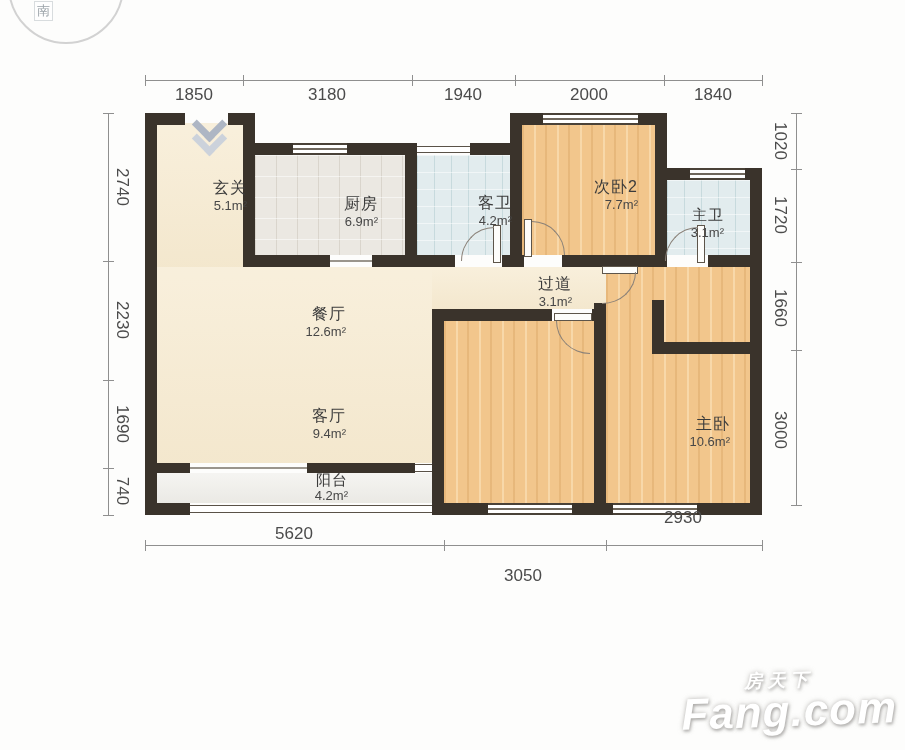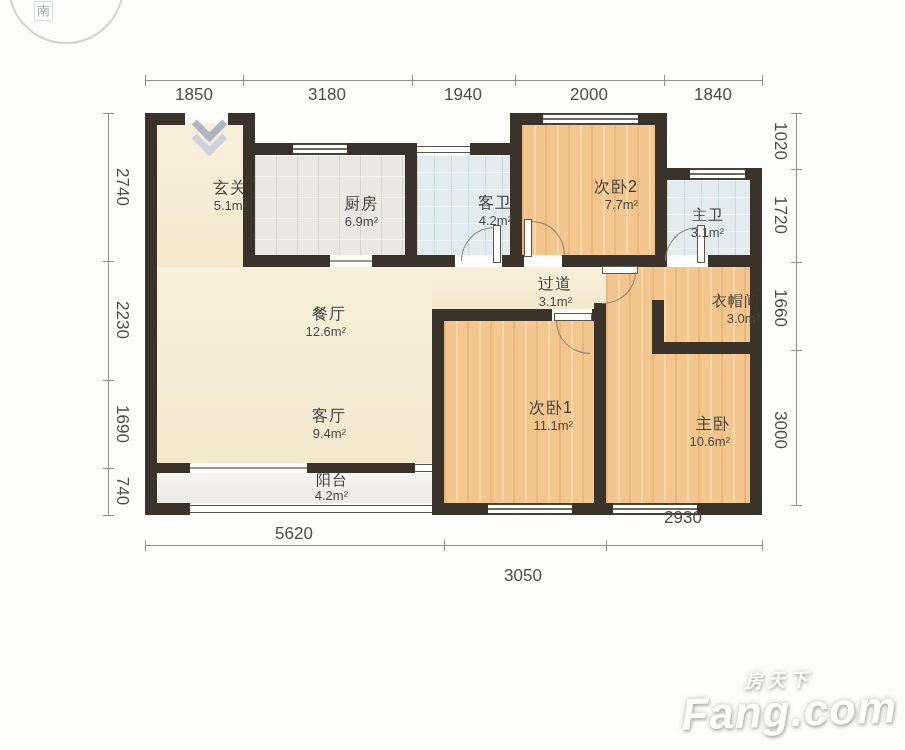--- a/index.html
+++ b/index.html
@@ -175,39 +175,31 @@
     <span class="ar">7.7m²</span>
   </div>
   <div class="rlabel rlabel-sm" style="left:624px;top:206px;width:100px;">
     <span class="nm">主卫</span>
     <span class="ar">3.1m²</span>
   </div>
   <div class="rlabel" style="left:472px;top:274px;width:100px;">
     <span class="nm">过道</span>
     <span class="ar">3.1m²</span>
   </div>
-  <div class="rlabel rlabel-sm" style="left:660px;top:292px;width:100px;">
-    <span class="nm">衣帽间</span>
-    <span class="ar">3.0m²</span>
-  </div>
   <div class="rlabel" style="left:246px;top:304px;width:100px;">
     <span class="nm">餐厅</span>
     <span class="ar">12.6m²</span>
   </div>
   <div class="rlabel" style="left:246px;top:406px;width:100px;">
     <span class="nm">客厅</span>
     <span class="ar">9.4m²</span>
   </div>
   <div class="rlabel rlabel-sm" style="left:248px;top:472px;width:100px;line-height:1.1;">
     <span class="nm">阳台</span>
     <span class="ar">4.2m²</span>
-  </div>
-  <div class="rlabel" style="left:473px;top:398px;width:100px;">
-    <span class="nm">次卧1</span>
-    <span class="ar">11.1m²</span>
   </div>
   <div class="rlabel" style="left:630px;top:414px;width:100px;">
     <span class="nm">主卧</span>
     <span class="ar">10.6m²</span>
   </div>
 
   <div class="dimline" style="left:145px;top:80px;width:617px;height:1px;"></div>
   <div class="tick" style="left:145px;top:75px;width:1px;height:11px;"></div>
   <div class="tick" style="left:243px;top:75px;width:1px;height:11px;"></div>
   <div class="tick" style="left:412px;top:75px;width:1px;height:11px;"></div>

